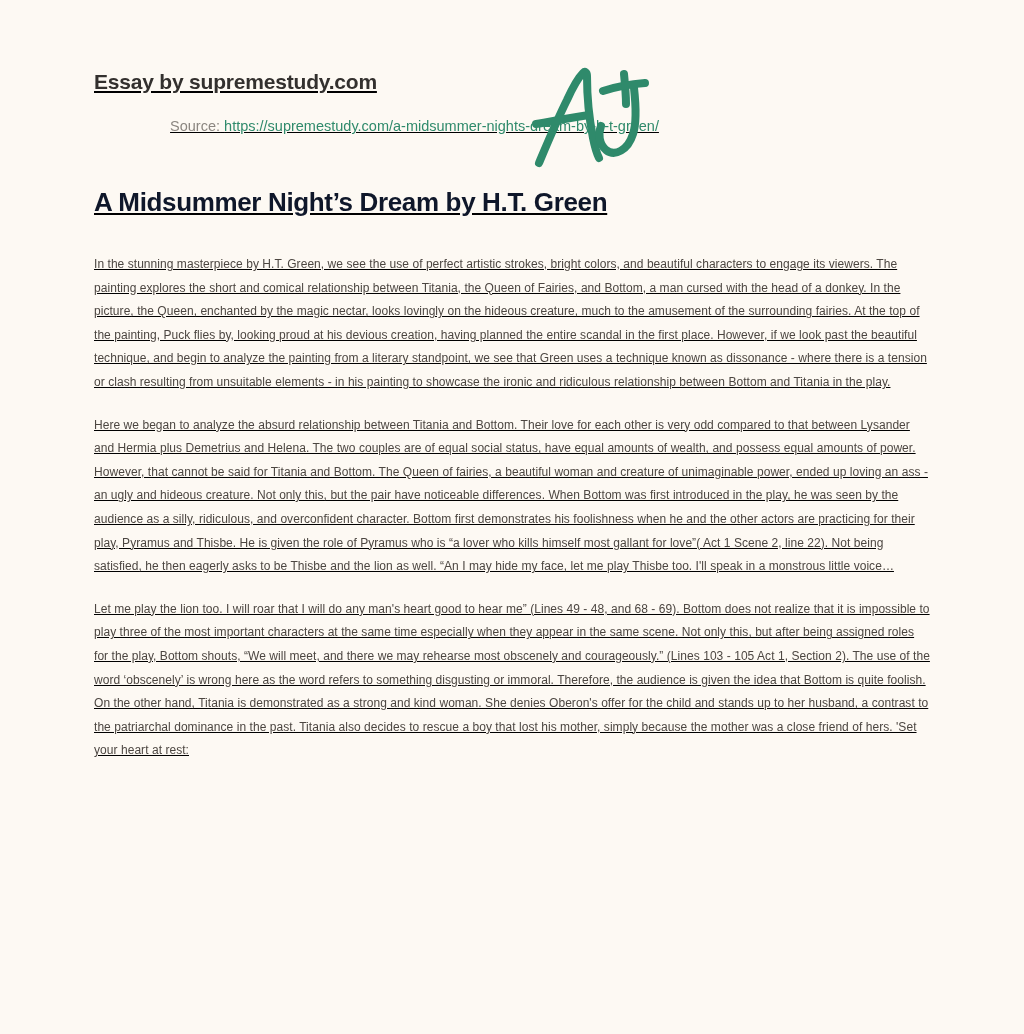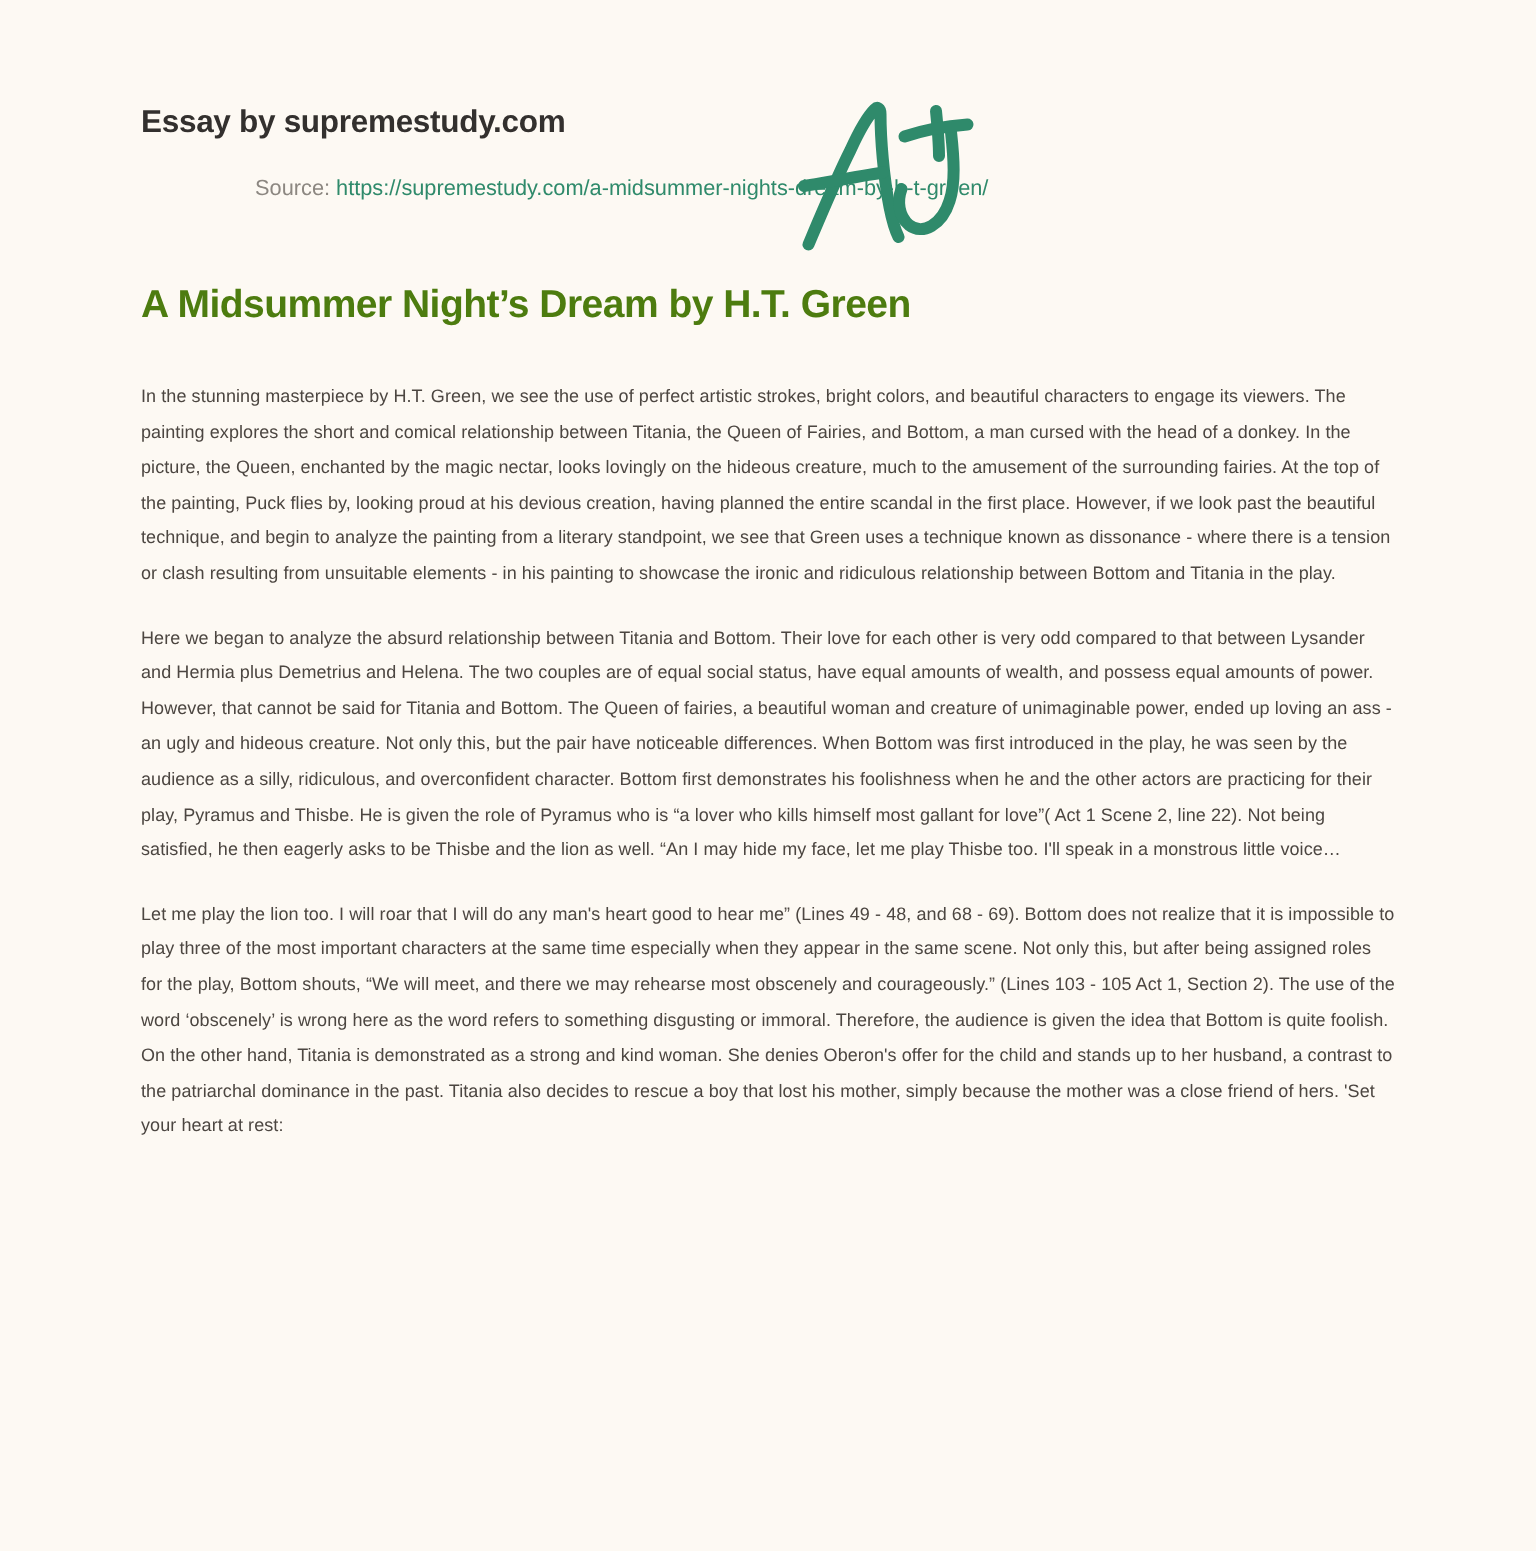--- a/index.html
+++ b/index.html
@@ -14,20 +14,21 @@
     -webkit-font-smoothing: antialiased;
     overflow: hidden;
   }
 
   .page {
     position: relative;
     width: 829px;
     height: 1034px;
     box-sizing: border-box;
     padding: 0 94px;
+    text-decoration: underline;
   }
 
   
   .header {
     position: relative;
     padding-top: 68px;
     height: 97px;
     box-sizing: border-box;
   }
 
@@ -71,21 +72,21 @@
     width: 130px;
     height: 110px;
   }
 
   
   .title {
     margin: 0;
     padding-top: 88px;
     font-size: 26px;
     font-weight: bold;
-    color: #4d7c0f;
+    color: #0f172a;
     letter-spacing: -0.35px;
     line-height: 34px;
   }
 
   
   .article {
     padding-top: 34px;
     width: 836px;
   }
 

